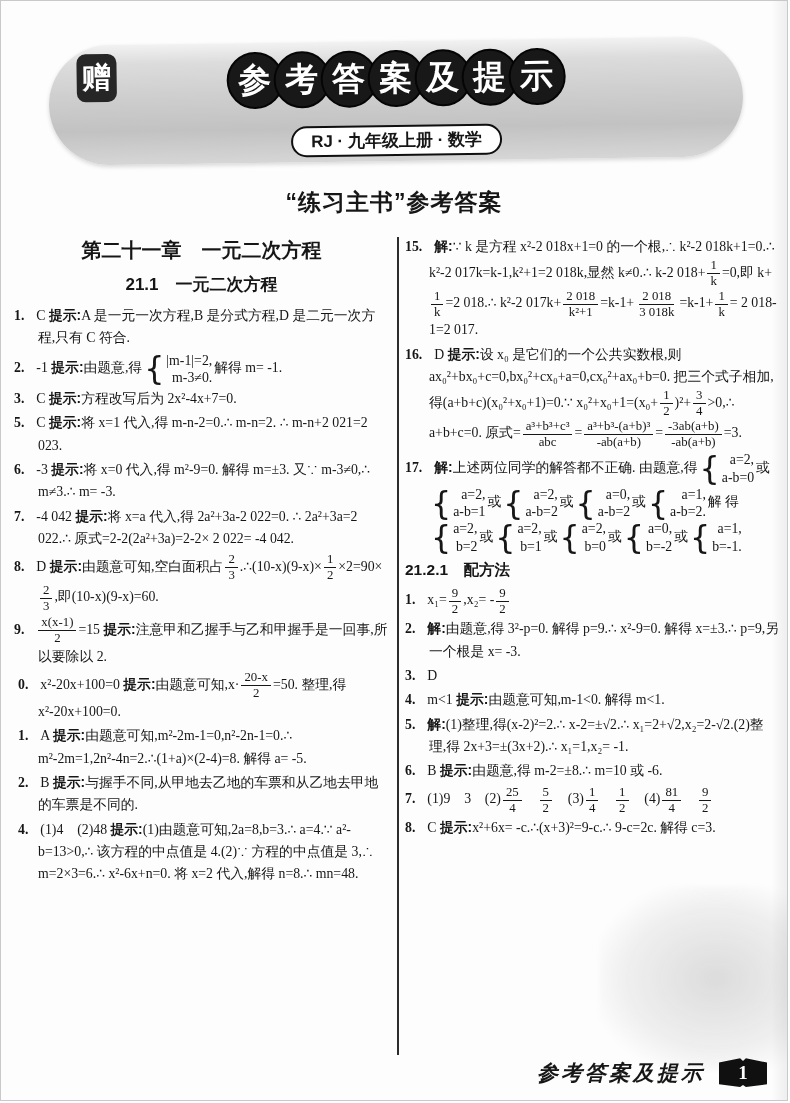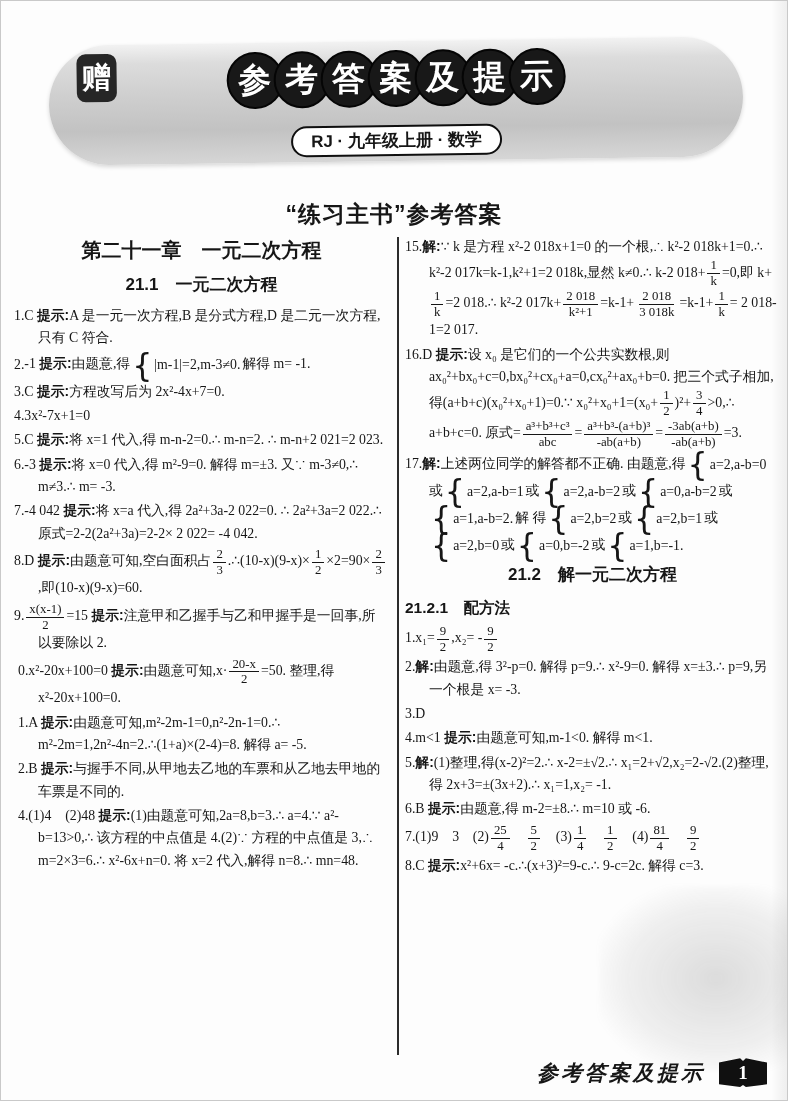--- a/index.html
+++ b/index.html
@@ -16,48 +16,48 @@
     font-family:"Liberation Sans","DejaVu Sans",sans-serif;}
   .circles{position:absolute;top:9px;left:0;right:0;display:flex;justify-content:center;}
   .circ{width:53px;height:53px;border-radius:50%;background:#181818;border:2px solid #050505;color:#fff;
     display:flex;align-items:center;justify-content:center;font-size:33px;font-weight:800;margin:0 -5px;
     font-family:"Liberation Sans","DejaVu Sans",sans-serif;}
   .pill{position:absolute;top:84px;left:50%;transform:translateX(-50%);background:#fff;border:2.5px solid #0f0f0f;
     border-radius:17px;padding:2px 18px;font-weight:700;font-size:17px;white-space:nowrap;
     font-family:"Liberation Sans","DejaVu Sans",sans-serif;}
 
   
-  .heading{position:absolute;top:198px;left:0;width:100%;text-align:center;margin:0;font-size:23px;
+  .heading{position:absolute;top:186px;left:0;width:100%;text-align:center;margin:0;font-size:23px;
     font-weight:800;letter-spacing:1px;font-family:"Liberation Sans","DejaVu Sans",sans-serif;}
 
   
   .col{position:absolute;top:233px;width:375px;font-size:13.8px;line-height:1.62;}
   .colL{left:13px;}
   .colR{left:404px;}
   .divider{position:absolute;left:396px;top:236px;width:2px;height:818px;background:#2c2c2c;}
   .chap{margin:0 0 5px;text-align:center;font-size:20px;font-weight:800;font-family:"Liberation Sans","DejaVu Sans",sans-serif;}
   .sect{margin:2px 0 6px;text-align:center;font-size:17px;font-weight:800;font-family:Liberation Sans, sans-serif;}
   .subsect{margin:1px 0 4px;font-size:15.5px;font-weight:800;font-family:"Liberation Sans","DejaVu Sans",sans-serif;}
 
   .item{margin:2px 0;padding-left:24px;text-indent:-24px;}
-  .num{font-weight:400;margin-right:0;}
+  .num{font-weight:700;margin-right:12px;}
   .tx b{font-family:"Liberation Sans","DejaVu Sans",sans-serif;font-weight:700;}
   .clipL{display:inline-block;width:4px;overflow:hidden;vertical-align:bottom;white-space:nowrap;}
   .clipL>span{display:inline-block;margin-left:-5px;}
 
   
   .fr{display:inline-flex;flex-direction:column;align-items:center;vertical-align:middle;margin:0 2px;
     line-height:1.15;font-size:0.93em;text-indent:0;}
   .fr .fn{border-bottom:1px solid #161616;padding:0 3px;}
   .fr .fd{padding:0 3px;}
 
   
   .cas{display:inline-flex;align-items:center;vertical-align:middle;margin:0 2px;text-indent:0;}
   .cas .br{font-size:2.3em;font-weight:400;line-height:0.85;margin-right:2px;font-family:"DejaVu Sans",sans-serif;}
-  .cas .rows{display:inline-flex;flex-direction:row;line-height:1.25;text-align:right;}
+  .cas .rows{display:inline-flex;flex-direction:column;line-height:1.25;text-align:right;}
 
   
   .smudge{position:absolute;left:598px;top:885px;width:195px;height:185px;
     background:radial-gradient(ellipse at 60% 50%,rgba(90,90,90,0.20),rgba(120,120,120,0.10) 55%,transparent 78%);
     filter:blur(2px);pointer-events:none;}
   .footer{position:absolute;right:20px;bottom:12px;display:flex;align-items:center;gap:14px;}
   .footlabel{font-size:21px;font-weight:700;font-style:italic;letter-spacing:3px;font-family:Liberation Sans, sans-serif;}
   .book{width:48px;height:31px;background:#101010;display:flex;align-items:center;justify-content:center;
     clip-path:polygon(0 18%,44% 4%,50% 13%,56% 4%,100% 18%,100% 88%,56% 97%,50% 90%,44% 97%,0 88%);}
   .pno{color:#fff;font-size:19px;font-weight:700;}
@@ -89,21 +89,20 @@
     <div>
         <div class="item"><b class="num">1.</b><span class="tx">C <b>提示:</b>A 是一元一次方程,B 是分式方程,D 是二元一次方程,只有 C 符合.</span></div>
         <div class="item"><b class="num">2.</b><span class="tx">-1 <b>提示:</b>由题意,得<span class="cas">
               <span class="br">{</span>
               <span class="rows">
                 <span>|m-1|=2,</span>
                 <span>m-3≠0.</span>
               </span>
             </span>解得 m= -1.</span></div>
         <div class="item"><b class="num">3.</b><span class="tx">C <b>提示:</b>方程改写后为 2x²-4x+7=0.</span></div>
-        <div class="item"><b class="num">4.</b><span class="tx">3x²-7x+1=0</span></div>
         <div class="item"><b class="num">5.</b><span class="tx">C <b>提示:</b>将 x=1 代入,得 m-n-2=0.∴ m-n=2. ∴ m-n+2 021=2 023.</span></div>
         <div class="item"><b class="num">6.</b><span class="tx">-3 <b>提示:</b>将 x=0 代入,得 m²-9=0. 解得 m=±3. 又∵ m-3≠0,∴ m≠3.∴ m= -3.</span></div>
         <div class="item"><b class="num">7.</b><span class="tx">-4 042 <b>提示:</b>将 x=a 代入,得 2a²+3a-2 022=0. ∴ 2a²+3a=2 022.∴ 原式=2-2(2a²+3a)=2-2× 2 022= -4 042.</span></div>
         <div class="item"><b class="num">8.</b><span class="tx">D <b>提示:</b>由题意可知,空白面积占<span class="fr">
               <span class="fn">2</span>
               <span class="fd">3</span>
             </span>.∴(10-x)(9-x)×<span class="fr">
               <span class="fn">1</span>
               <span class="fd">2</span>
             </span>×2=90×<span class="fr">
@@ -215,21 +214,20 @@
                 <span>b=-2</span>
               </span>
             </span>或<span class="cas">
               <span class="br">{</span>
               <span class="rows">
                 <span>a=1,</span>
                 <span>b=-1.</span>
               </span>
             </span></span></div>
       </div>
-    <h3 class="sect">21.2　解一元二次方程</h3>
     <h4 class="subsect">21.2.1　配方法</h4>
     <div>
         <div class="item"><b class="num">1.</b><span class="tx">x₁=<span class="fr">
               <span class="fn">9</span>
               <span class="fd">2</span>
             </span>,x₂= -<span class="fr">
               <span class="fn">9</span>
               <span class="fd">2</span>
             </span></span></div>
         <div class="item"><b class="num">2.</b><span class="tx"><b>解:</b>由题意,得 3²-p=0. 解得 p=9.∴ x²-9=0. 解得 x=±3.∴ p=9,另一个根是 x= -3.</span></div>

